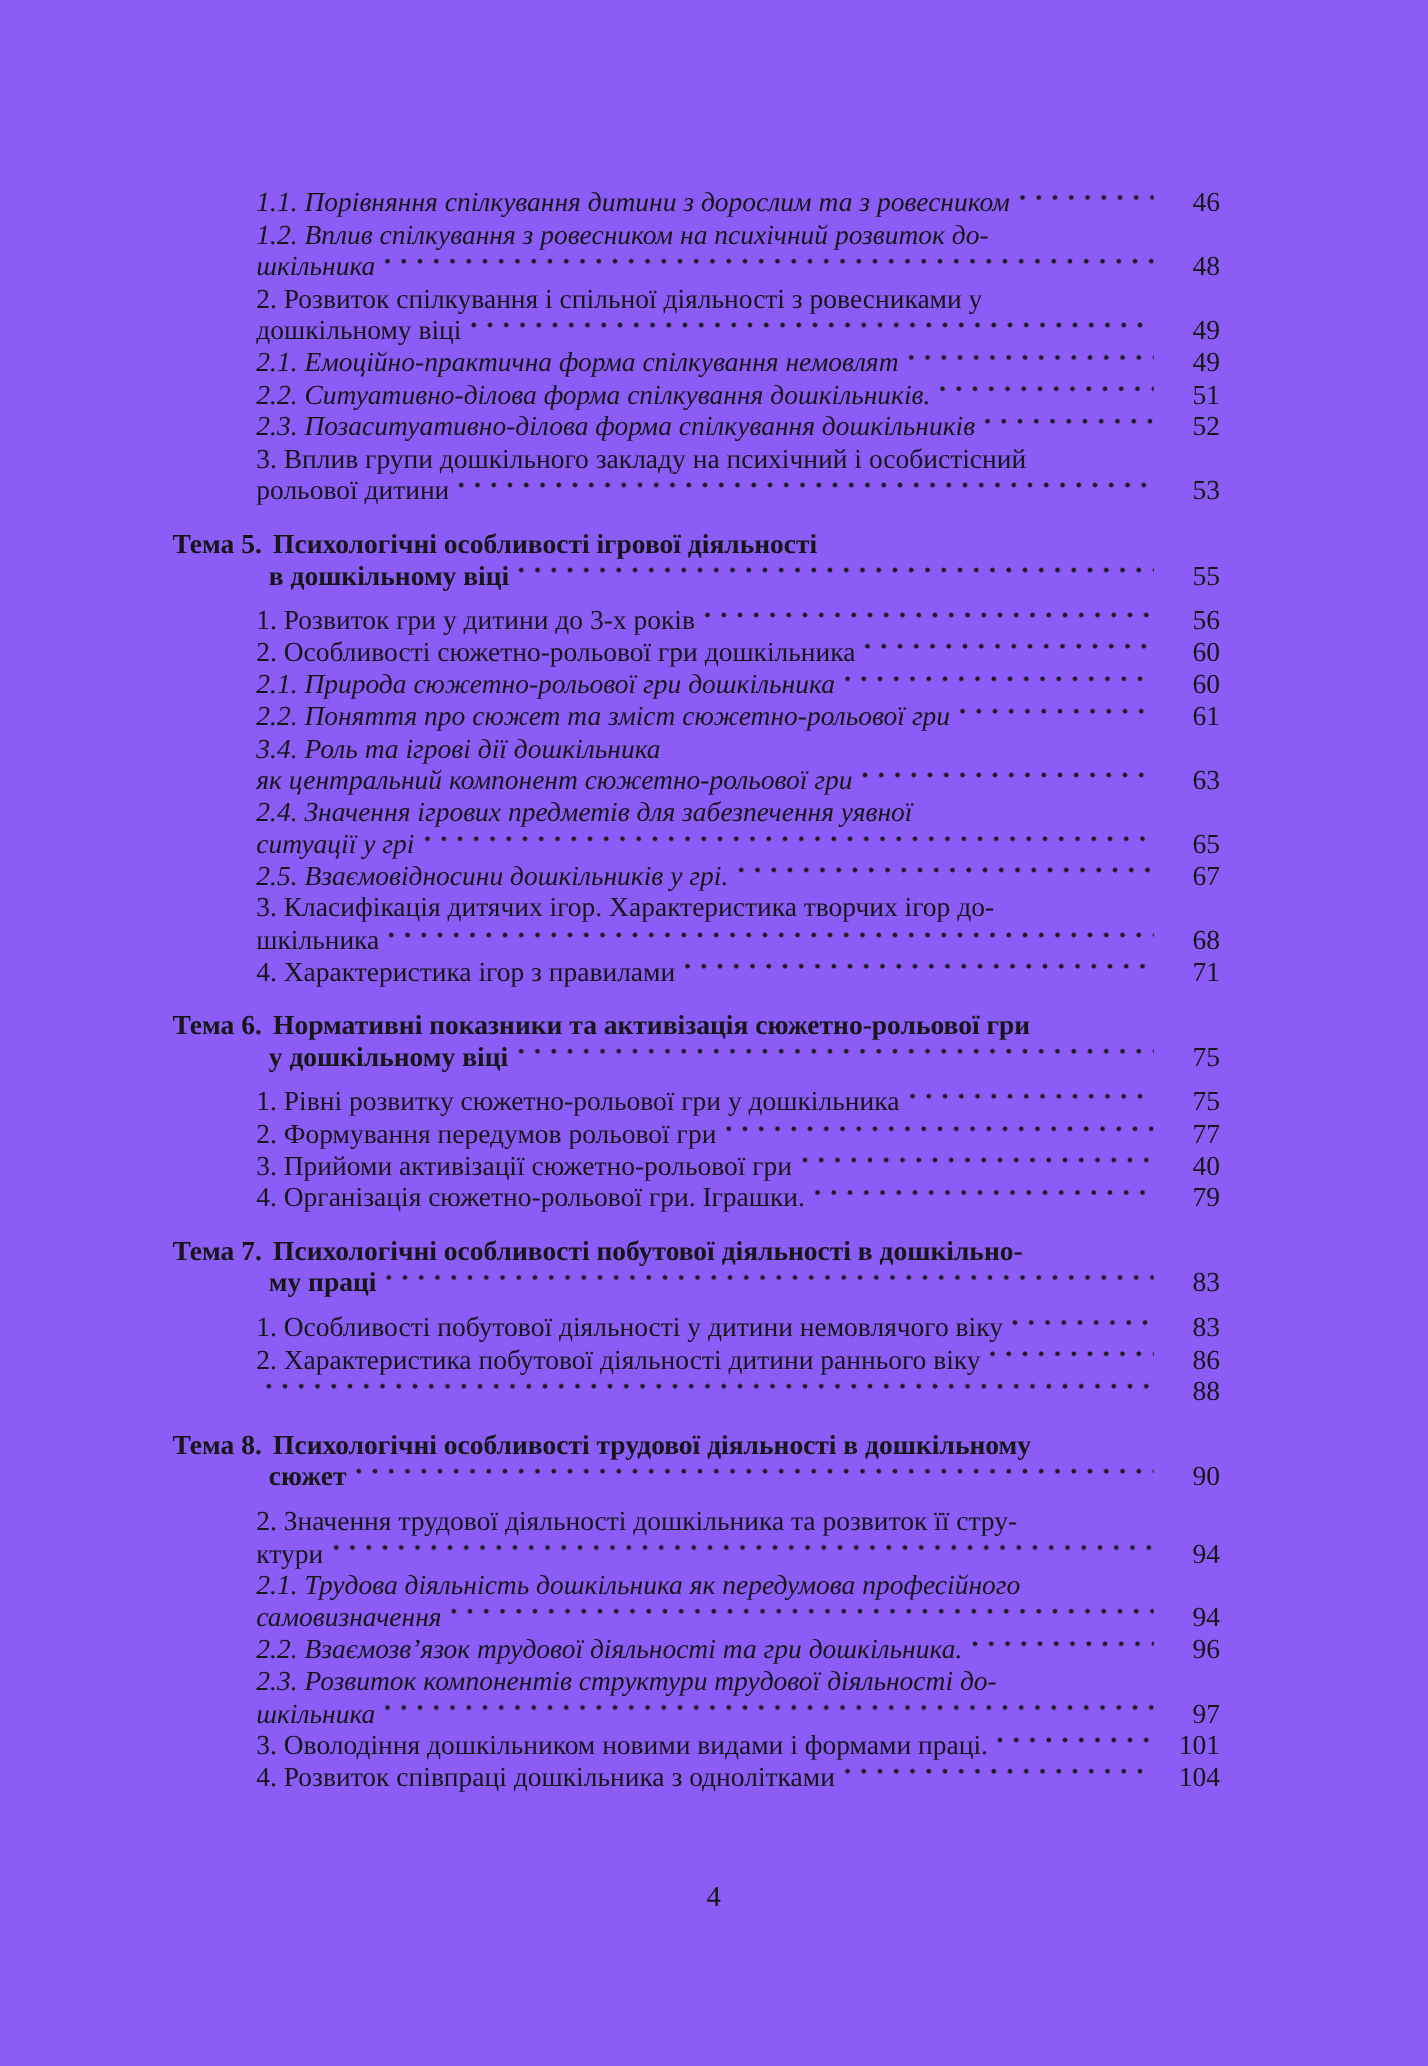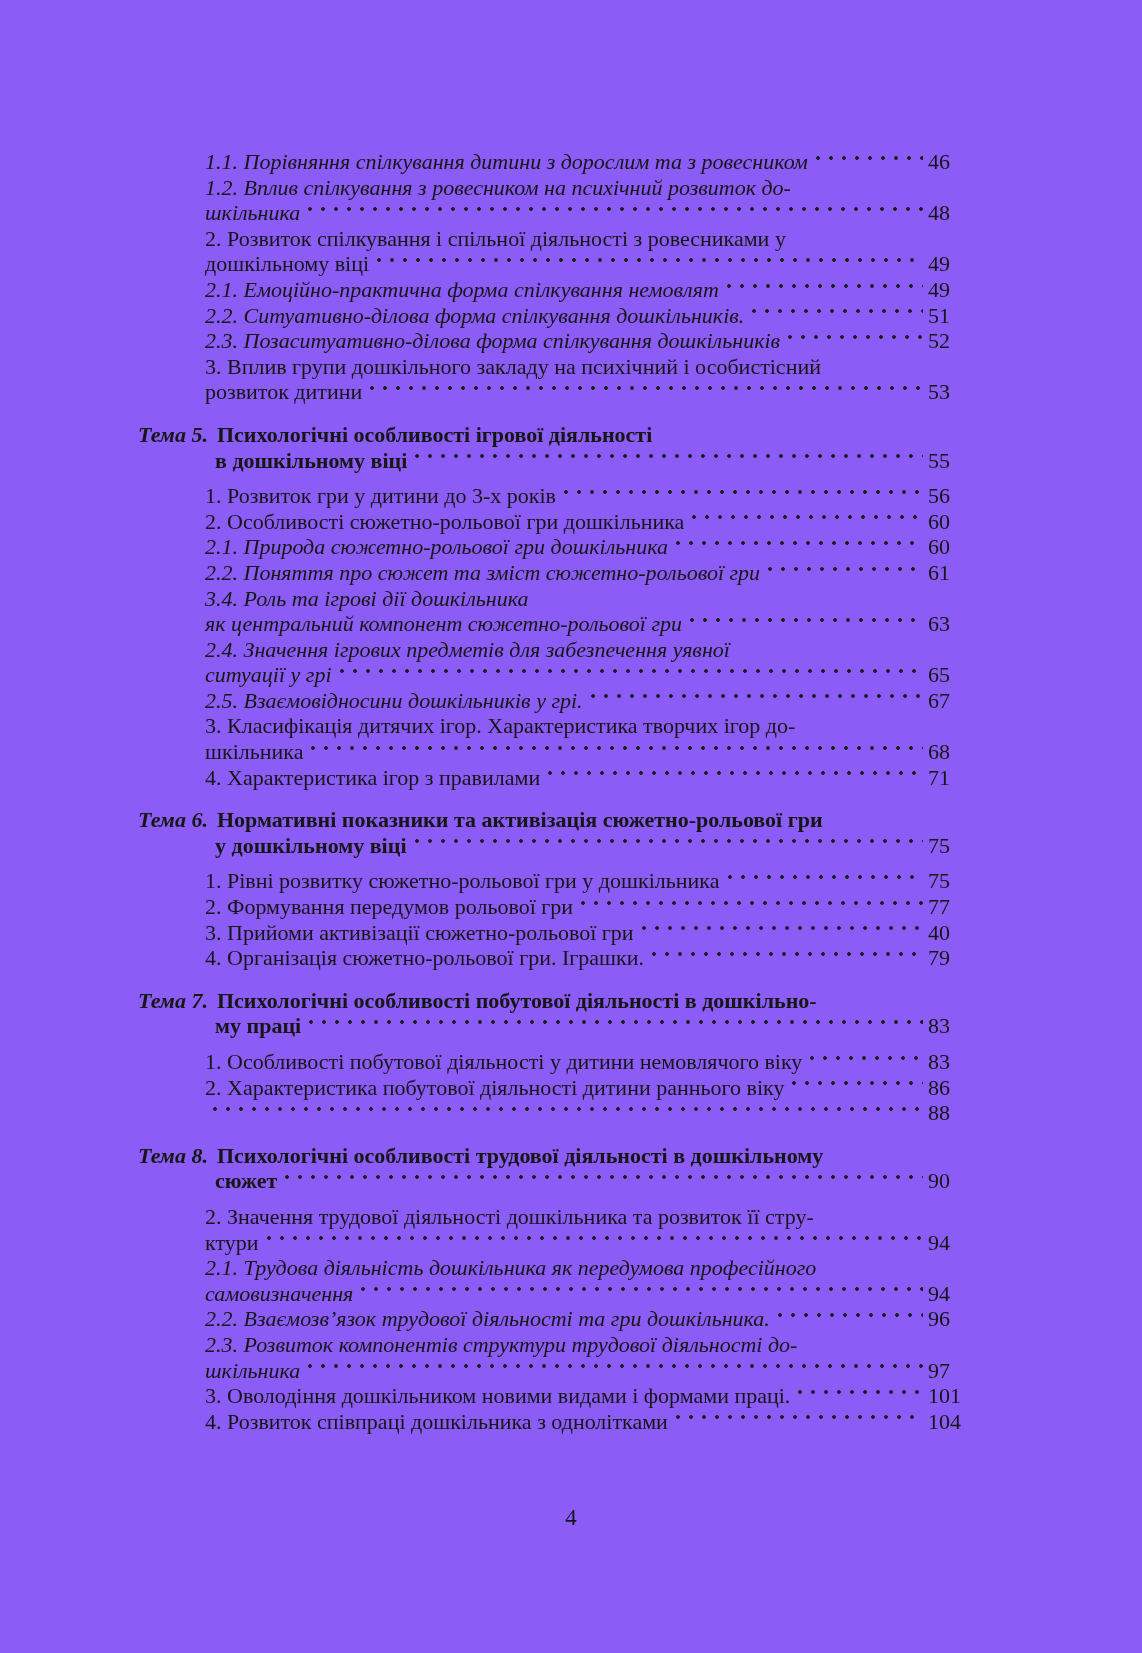--- a/index.html
+++ b/index.html
@@ -27,21 +27,20 @@
     white-space: nowrap;
   }
   .entry.item.italic .line { font-style: italic; }
   .entry.topic { margin: 17px 0 10px 0; }
   .entry.topic .line {
     font-weight: bold;
     padding-left: 77px;           
   }
   .entry.topic .line.first { padding-left: 0; }
   .tlabel {
-    font-style: italic;
     font-weight: bold;
     padding-right: 9px;
   }
   .line.leaderline {
     display: flex;
     align-items: baseline;
   }
   .txt { flex: 0 0 auto; }
   .leader {
     flex: 1 1 auto;
@@ -50,20 +49,21 @@
     align-self: flex-end;
     margin: 0 5px 0 7px;
     background-image: radial-gradient(circle at 3px 3px, #1b1b1b 1.5px, rgba(0,0,0,0) 2.2px);
     background-size: 13px 6px;
     background-repeat: repeat-x;
     background-position: 3px bottom 4px;
   }
   .pnum {
     flex: 0 0 auto;
     min-width: 48px;
+    text-align: right;
     font-style: normal;
     font-weight: normal;
     font-family: Liberation Serif, serif;
   }
   .entry.topic .pnum { font-weight: normal; }
   .footer {
     position: absolute;
     left: 0; right: 0;
     top: 1504px;
     text-align: center;
@@ -116,21 +116,21 @@
       <div class="entry item italic">
         <div class="line first leaderline">
           <span class="txt">2.3. Позаситуативно-ділова форма спілкування дошкільників</span>
           <span class="leader"></span>
           <span class="pnum">52</span>
         </div>
       </div>
       <div class="entry item regular">
         <div class="line first"><span class="txt">3. Вплив групи дошкільного закладу на психічний і особистісний</span></div>
         <div class="line cont leaderline">
-          <span class="txt">розвиток дитини</span>
+          <span class="txt">рольової дитини</span>
           <span class="leader"></span>
           <span class="pnum">53</span>
         </div>
       </div>
       <div class="entry topic">
         <div class="line first"><span class="tlabel">Тема 5.</span><span class="txt">Психологічні особливості ігрової діяльності</span></div>
         <div class="line cont leaderline">
           <span class="txt">в дошкільному віці</span>
           <span class="leader"></span>
           <span class="pnum">55</span>

